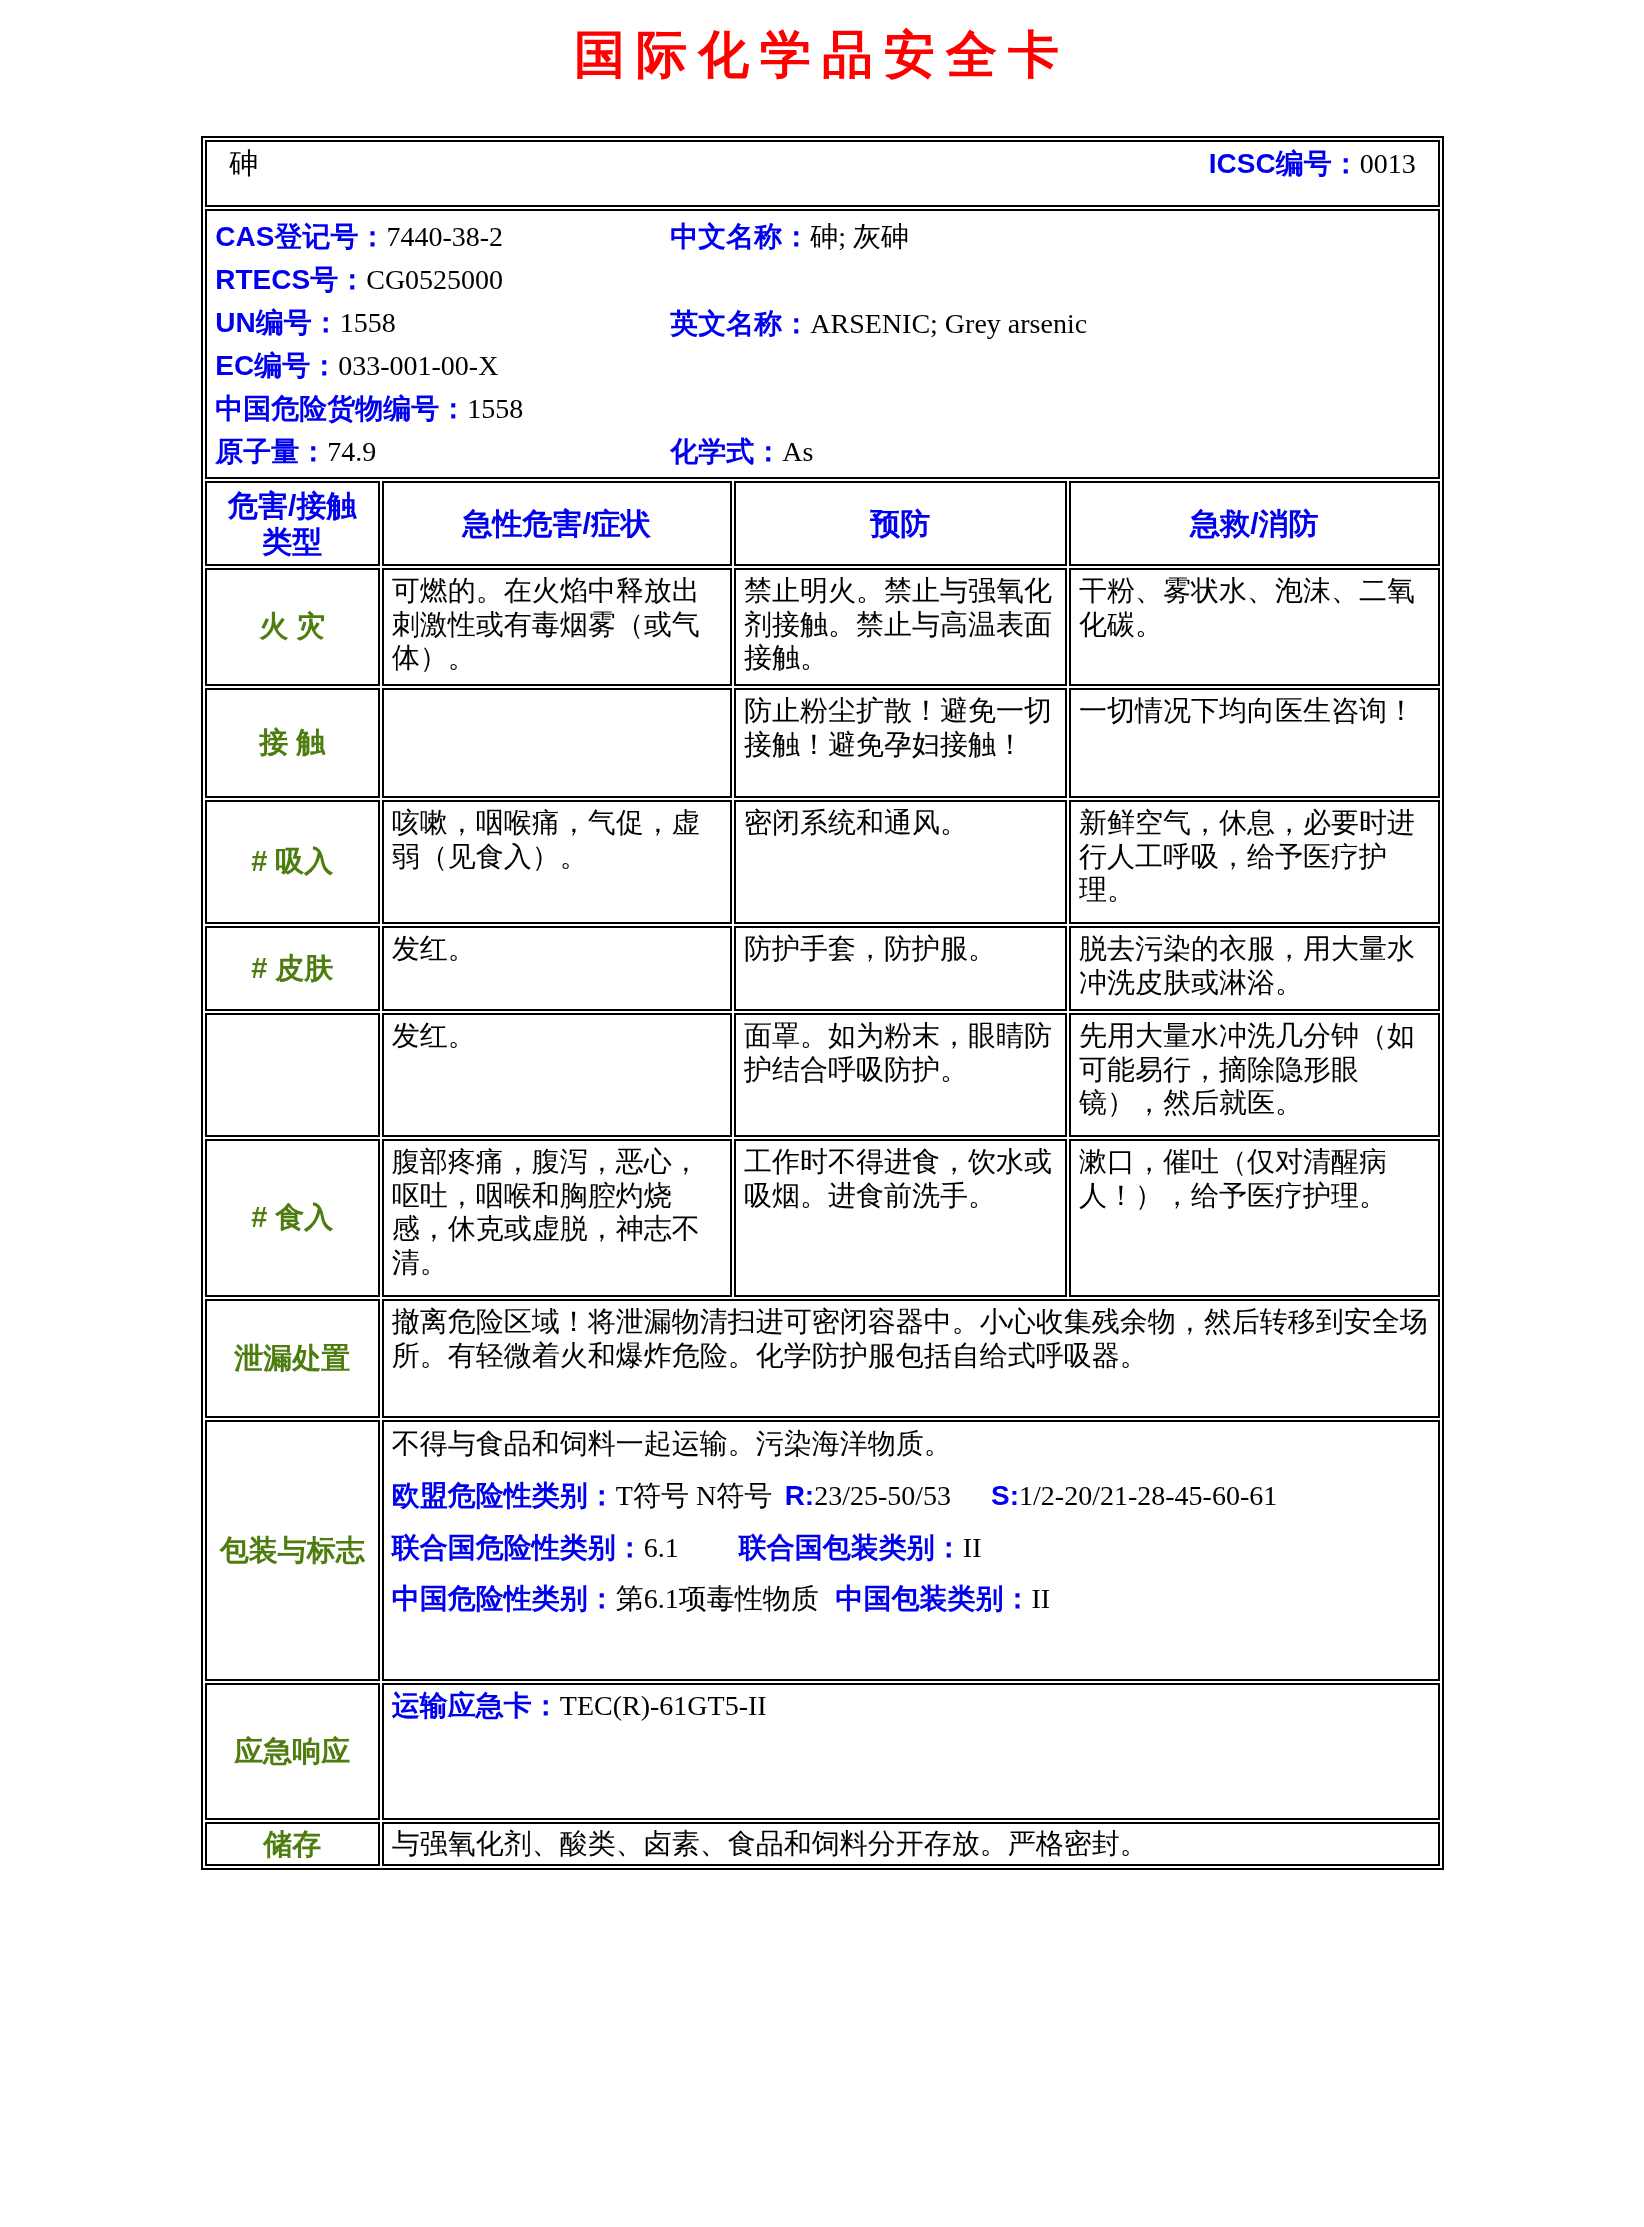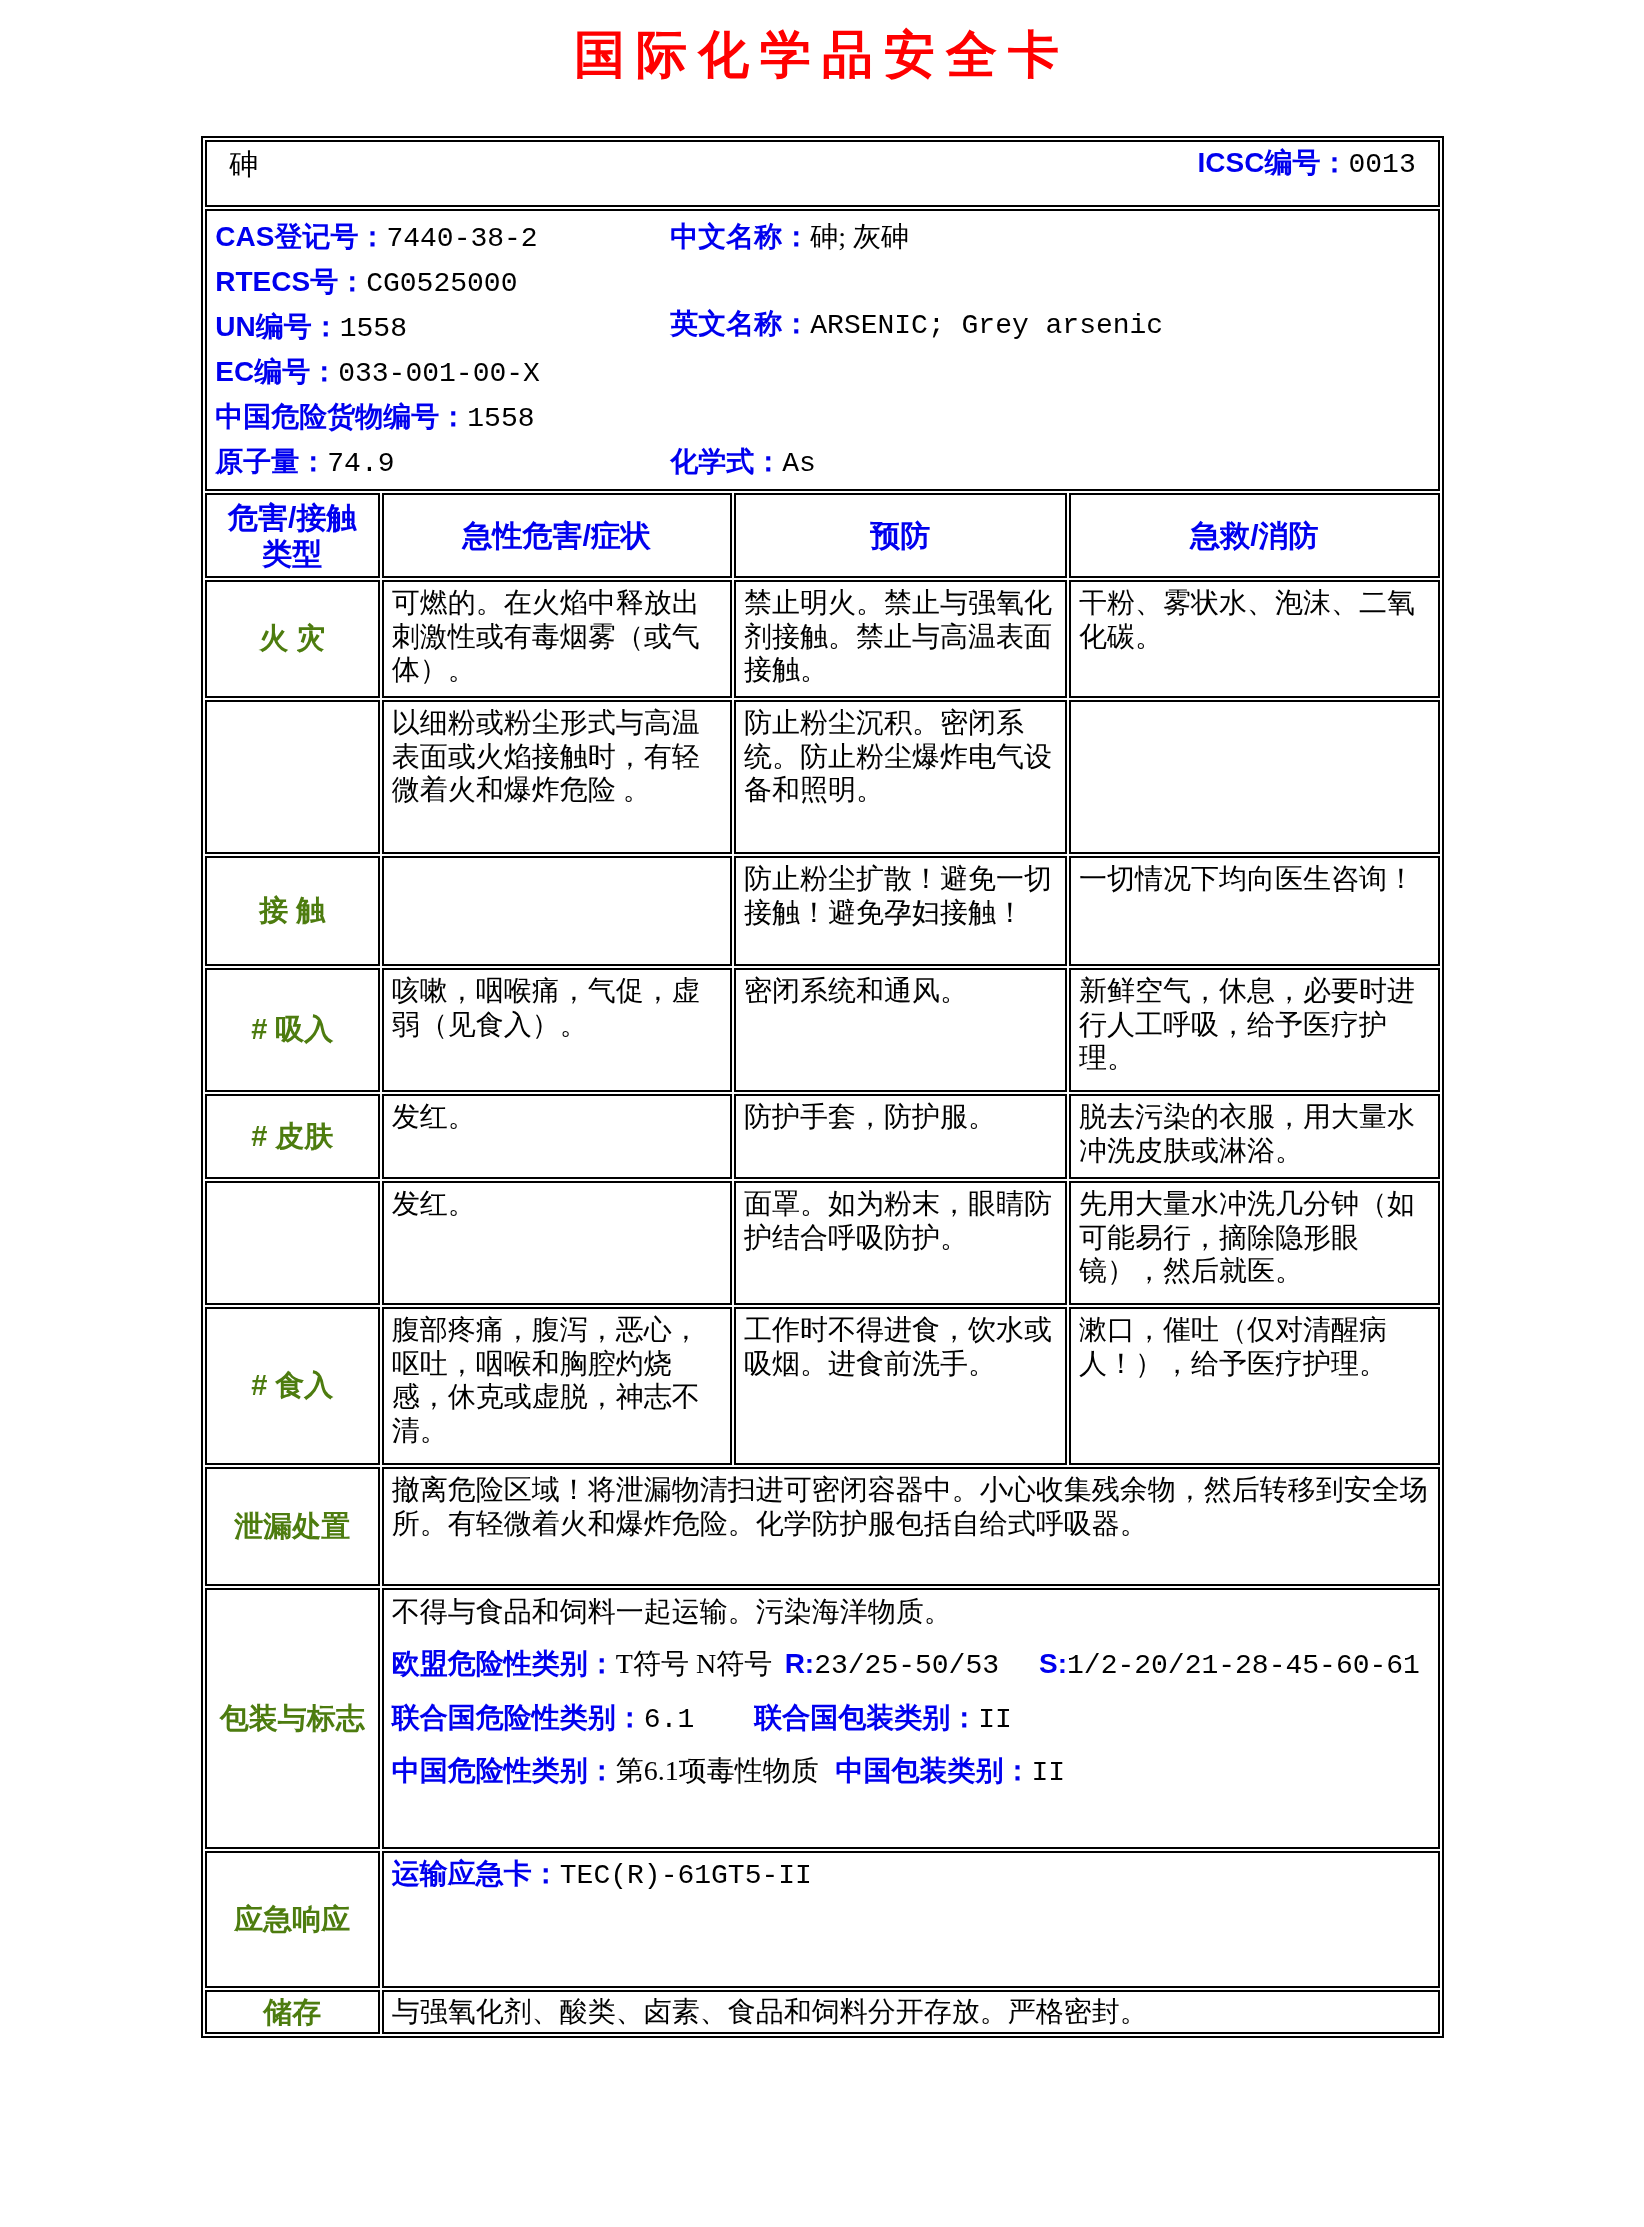--- a/index.html
+++ b/index.html
@@ -21,21 +21,21 @@
     width:100%;border-collapse:separate;border-spacing:2.1px;
     table-layout:fixed;background:#fff;
   }
   col.c1{width:14.2%;} col.c2{width:28.5%;} col.c3{width:27.1%;} col.c4{width:30.2%;}
   td,th{
     border:2.1px solid #000;vertical-align:top;background:#fff;
     padding:4.2px 8.3px;font-size:28px;line-height:1.2;box-sizing:border-box;
     overflow:hidden;text-align:left;font-weight:normal;
   }
   .lbl{color:#0000ee;font-weight:bold;font-family:"Liberation Sans","DejaVu Sans",sans-serif;}
-  .mono{font-family:Liberation Mono, monospace;}
+  .mono{font-family:Liberation Serif, serif;}
   .lblcell{
     color:#4d7c0f;font-weight:bold;text-align:center;vertical-align:middle;
     font-family:"Liberation Sans","DejaVu Sans",sans-serif;font-size:29px;
   }
   th.hdr{
     color:#0000ee;font-weight:bold;text-align:center;vertical-align:middle;
     font-family:"Liberation Sans","DejaVu Sans",sans-serif;font-size:30px;
   }
   .toprow{display:flex;justify-content:space-between;align-items:center;padding:0 14px;}
   .toprow .subst{font-size:29px;}
@@ -109,26 +109,20 @@
       <th class="hdr">急救/消防</th>
     </tr>
 
     <tr class="h-fire">
       <td class="lblcell">火 灾</td>
       <td>可燃的。在火焰中释放出刺激性或有毒烟雾（或气体）。</td>
       <td>禁止明火。禁止与强氧化剂接触。禁止与高温表面接触。</td>
       <td>干粉、雾状水、泡沫、二氧化碳。</td>
     </tr>
 
-    <tr class="h-expl">
-      <td class="lblcell"></td>
-      <td>以细粉或粉尘形式与高温表面或火焰接触时，有轻微着火和爆炸危险 。</td>
-      <td>防止粉尘沉积。密闭系统。防止粉尘爆炸电气设备和照明。</td>
-      <td></td>
-    </tr>
 
     <tr class="h-cont">
       <td class="lblcell">接 触</td>
       <td></td>
       <td>防止粉尘扩散！避免一切接触！避免孕妇接触！</td>
       <td>一切情况下均向医生咨询！</td>
     </tr>
 
     <tr class="h-inh">
       <td class="lblcell"># 吸入</td>

